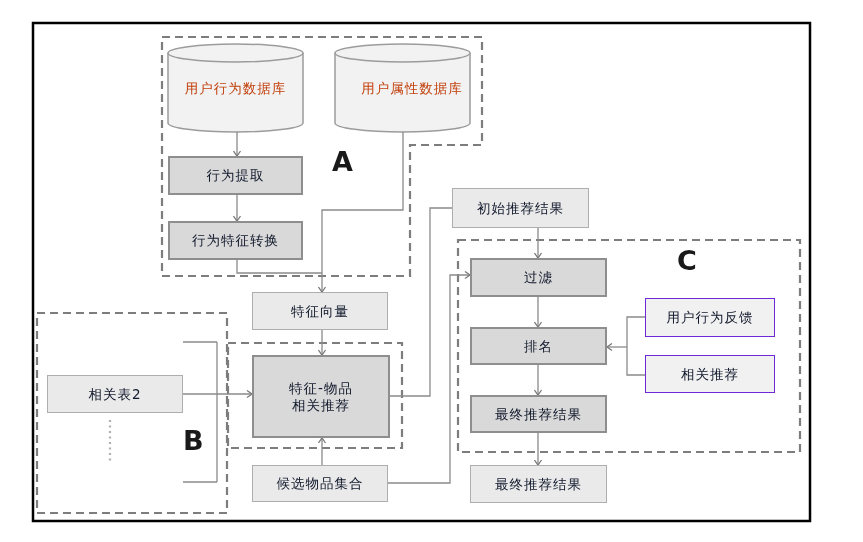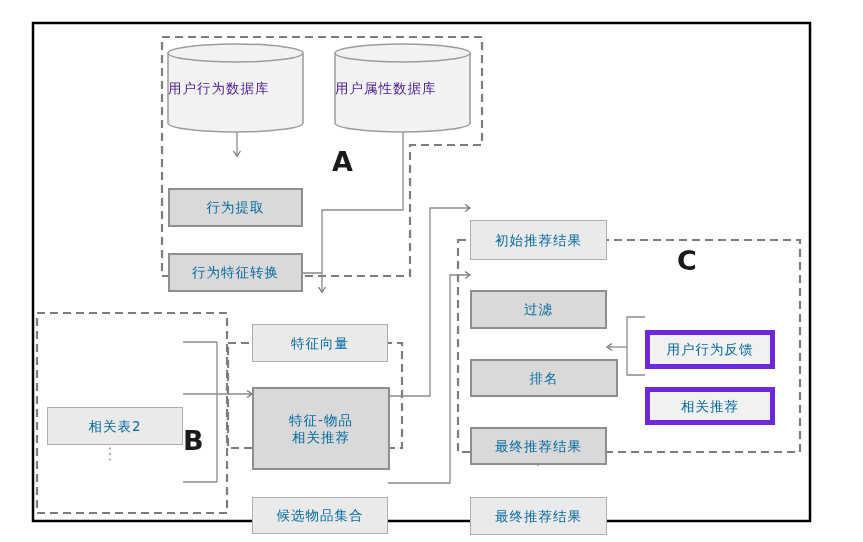--- a/index.html
+++ b/index.html
@@ -5,29 +5,29 @@
   html,body { margin:0; padding:0; background:#ffffff; }
   #stage {
     position:relative; width:863px; height:542px; background:#ffffff;
     font-family:"DejaVu Sans","Liberation Sans",sans-serif;
     overflow:hidden;
   }
   #wires { position:absolute; left:0; top:0; width:863px; height:542px; }
   .box {
     position:absolute; box-sizing:border-box;
     display:flex; flex-direction:column; align-items:center; justify-content:center;
-    text-align:center; font-size:13.5px; letter-spacing:1px; color:#0369a1;
-    line-height:1.25; white-space:nowrap;margin-top:32px;
+    text-align:center; font-size:13.5px; letter-spacing:1px; color:#0f172a;
+    line-height:1.25; white-space:nowrap;
   }
   .box.dark  { background:#d9d9d9; border:2px solid #8e8e8e; }
   .box.light { background:#eaeaea; border:1.5px solid #aeaeae; }
-  .box.pale  { background:#f1f1f1; border:5px solid #6d28d9; }
+  .box.pale  { background:#f1f1f1; border:1px solid #6d28d9; }
   .cyl-label {
-    position:absolute; font-size:13.5px; letter-spacing:1px;
-    color:#4c1d95; white-space:nowrap;
+    position:absolute; text-align:center; font-size:13.5px; letter-spacing:1px;
+    color:#c2410c; white-space:nowrap;
   }
   .group-label {
     position:absolute; font-weight:bold; font-size:27px; color:#1a1a1a;
     font-family:"DejaVu Sans","Liberation Sans",sans-serif;
   }
 </style>
 </head>
 <body>
 
 <div id="stage">
@@ -85,23 +85,23 @@
 
   <div class="box light" style="left:252px; top:292px; width:136px; height:38px;">特征向量</div>
   <div class="box dark" style="left:252px; top:355px; width:138px; height:83px;align-items:center;">
     <span>特征-物品</span>
     <span>相关推荐</span>
   </div>
   <div class="box light" style="left:252px; top:465px; width:136px; height:37px;">候选物品集合</div>
 
   <div class="box light" style="left:47px; top:375px; width:136px; height:38px;">相关表2</div>
 
-  <div class="box light" style="left:470px; top:188px; width:137px; height:40px;text-align:center;">初始推荐结果</div>
+  <div class="box light" style="left:452px; top:188px; width:137px; height:40px;text-align:center;">初始推荐结果</div>
   <div class="box dark" style="left:470px; top:258px; width:137px; height:39px;">过滤</div>
-  <div class="box dark" style="left:470px; top:327px; width:148px; height:38px;">排名</div>
+  <div class="box dark" style="left:470px; top:327px; width:137px; height:38px;">排名</div>
   <div class="box dark" style="left:470px; top:395px; width:137px; height:38px;">最终推荐结果</div>
   <div class="box light" style="left:470px; top:465px; width:137px; height:38px;">最终推荐结果</div>
   <div class="box pale" style="left:645px; top:298px; width:130px; height:39px;">用户行为反馈</div>
   <div class="box pale" style="left:645px; top:355px; width:130px; height:38px;">相关推荐</div>
 
   <div class="group-label" style="left:332px; top:146px;">A</div>
   <div class="group-label" style="left:183px; top:425px;">B</div>
   <div class="group-label" style="left:677px; top:245px;">C</div>
 
 </div>

